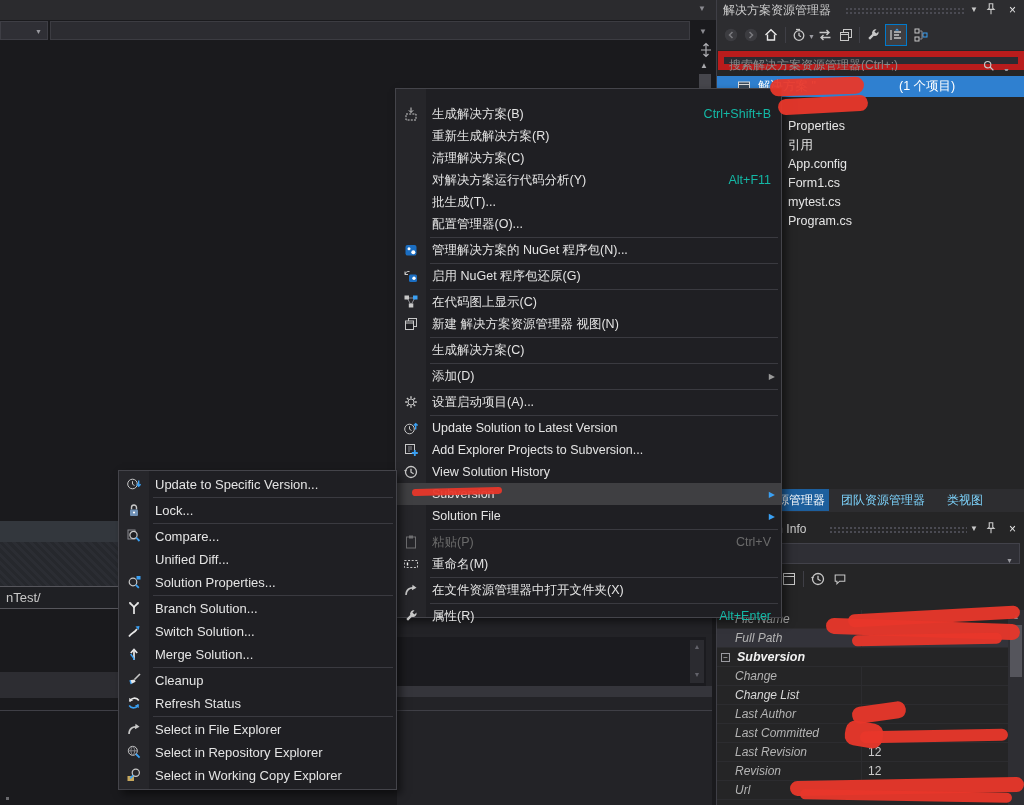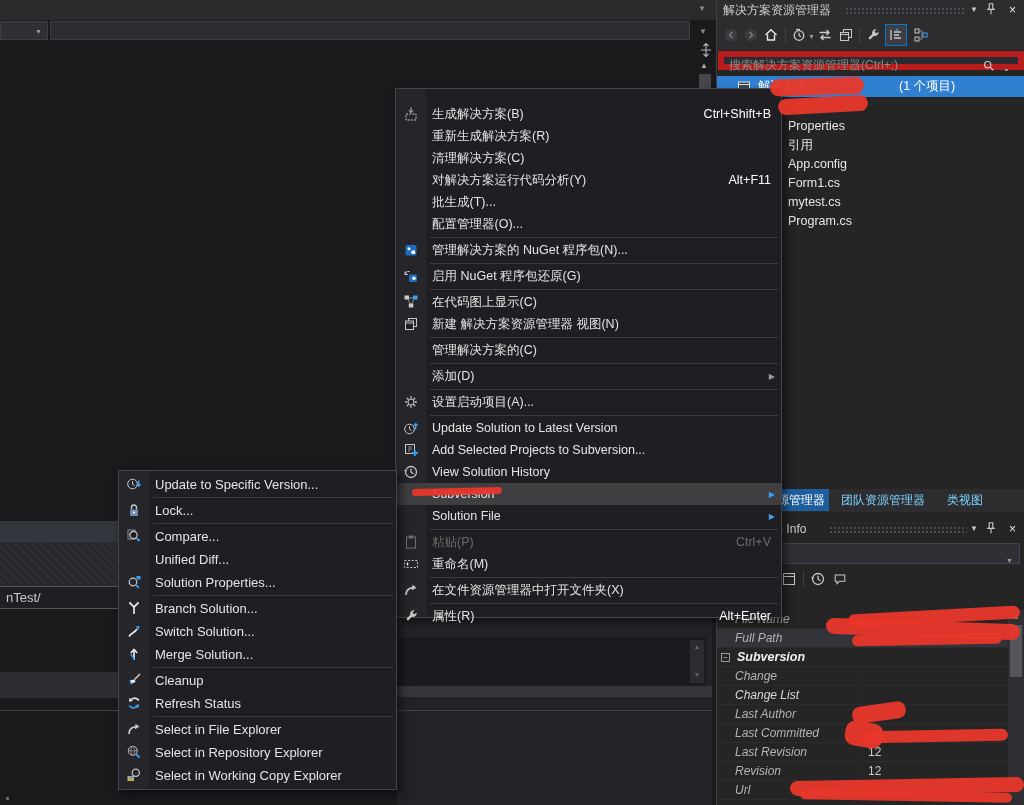--- a/index.html
+++ b/index.html
@@ -45,21 +45,21 @@
   .gvalue{position:absolute;left:144px;top:0;right:0;height:19px;color:#cccccc;font-size:12px;line-height:19px;border-left:1px solid #2c2c2f;padding-left:6px;}
   .grow.cat .glabel{left:20px;color:#f1f1f1;font-weight:bold;font-size:12.5px;}
   .expbox{position:absolute;left:4px;top:5px;width:9px;height:9px;border:1px solid #9a9aa0;color:#c8c8c8;font-size:8px;line-height:7px;text-align:center;background:#252526;}
   .gscroll{position:absolute;right:0;top:98px;width:16px;height:195px;background:#2e2e33;}
 
   
   .menu{background:#1f1f23;border:1px solid #44444a;box-shadow:4px 4px 8px rgba(0,0,0,.5);}
   .micol{position:absolute;left:0;top:0;width:30px;height:100%;background:#26262a;}
   .mi{position:relative;height:22px;display:flex;align-items:center;padding-left:36px;padding-right:10px;color:#e4e4e4;font-size:12.5px;white-space:nowrap;}
   .mi .mic{position:absolute;left:7px;top:3px;}
-  .mi .mis{margin-left:auto;padding-left:30px;color:#ffffff;}
+  .mi .mis{margin-left:auto;padding-left:30px;color:#14b8a6;}
   .mi .mia{position:absolute;right:6px;top:7px;font-size:8px;color:#9a9a9a;}
   .mi .mia.blue{color:#3aa0f3;}
   .mi.dis{color:#6a6a6a;}
   .mi.dis .mis{color:#6a6a6a;}
   .mi.dis .mic{opacity:.45;}
   .mi.hl{background:#3f3f42;}
   .msep{height:1px;background:#3a3a40;margin:2px 3px 1px 34px;}
   .smenu .mi{height:23px;font-size:13px;}
   .ssep{height:1px;background:#3a3a40;margin:1px 3px 1px 34px;}
 
@@ -515,21 +515,21 @@
     <div class="mi">
         <span class="mic">
           <svg class="ic">
             <use href="#i-new-view"></use>
           </svg>
         </span>
         <span class="mil">新建 解决方案资源管理器 视图(N)</span>
       </div>
     <div class="msep"></div>
     <div class="mi">
-        <span class="mil">管理解决方案的(C)</span>
+        <span class="mil">生成解决方案(C)</span>
       </div>
     <div class="msep"></div>
     <div class="mi">
         <span class="mil">添加(D)</span>
         <span class="mia">▶</span>
       </div>
     <div class="msep"></div>
     <div class="mi">
         <span class="mic">
           <svg class="ic">
@@ -546,21 +546,21 @@
           </svg>
         </span>
         <span class="mil">Update Solution to Latest Version</span>
       </div>
     <div class="mi">
         <span class="mic">
           <svg class="ic">
             <use href="#i-add-svn"></use>
           </svg>
         </span>
-        <span class="mil">Add Selected Projects to Subversion...</span>
+        <span class="mil">Add Explorer Projects to Subversion...</span>
       </div>
     <div class="mi">
         <span class="mic">
           <svg class="ic">
             <use href="#i-history"></use>
           </svg>
         </span>
         <span class="mil">View Solution History</span>
       </div>
     <div class="mi hl">

